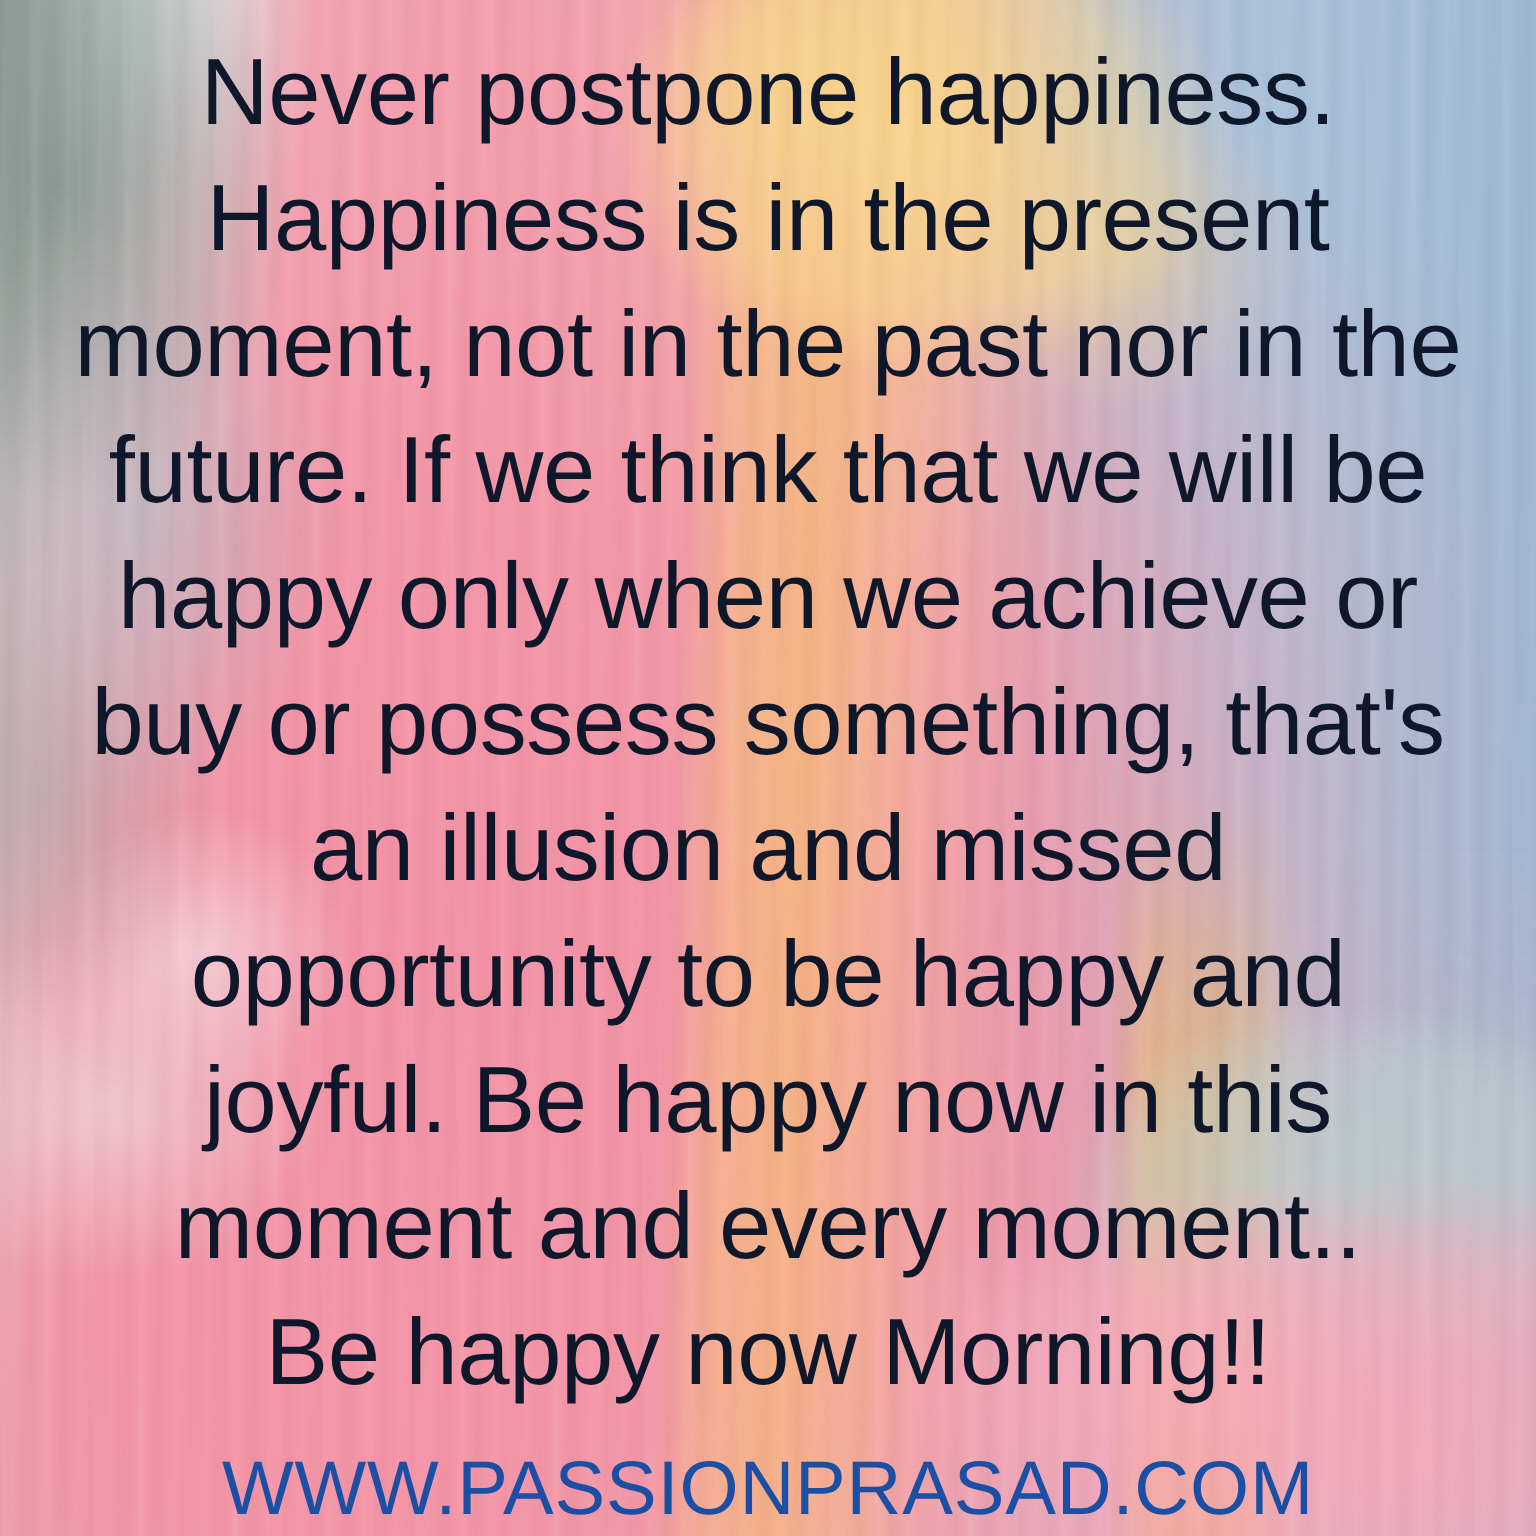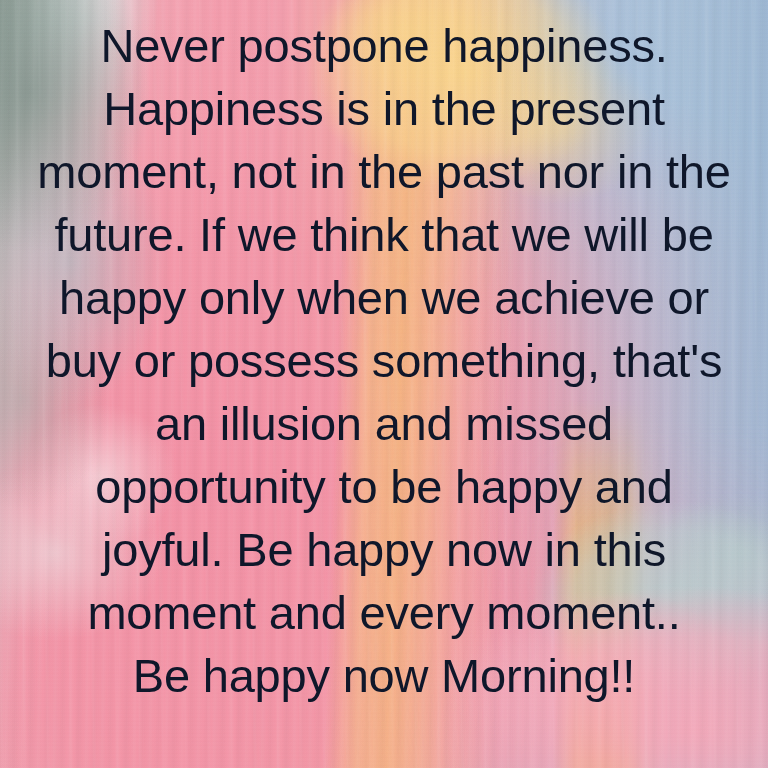--- a/index.html
+++ b/index.html
@@ -231,15 +231,16 @@
 moment, not in the past nor in the
 future. If we think that we will be
 happy only when we achieve or
 buy or possess something, that's
 an illusion and missed
 opportunity to be happy and
 joyful. Be happy now in this
 moment and every moment..
 Be happy now Morning!!</div>
 
+    <div class="footer">WWW.PASSIONPRASAD.COM</div>
   </div>
 
 </div>
 
 </body></html>

